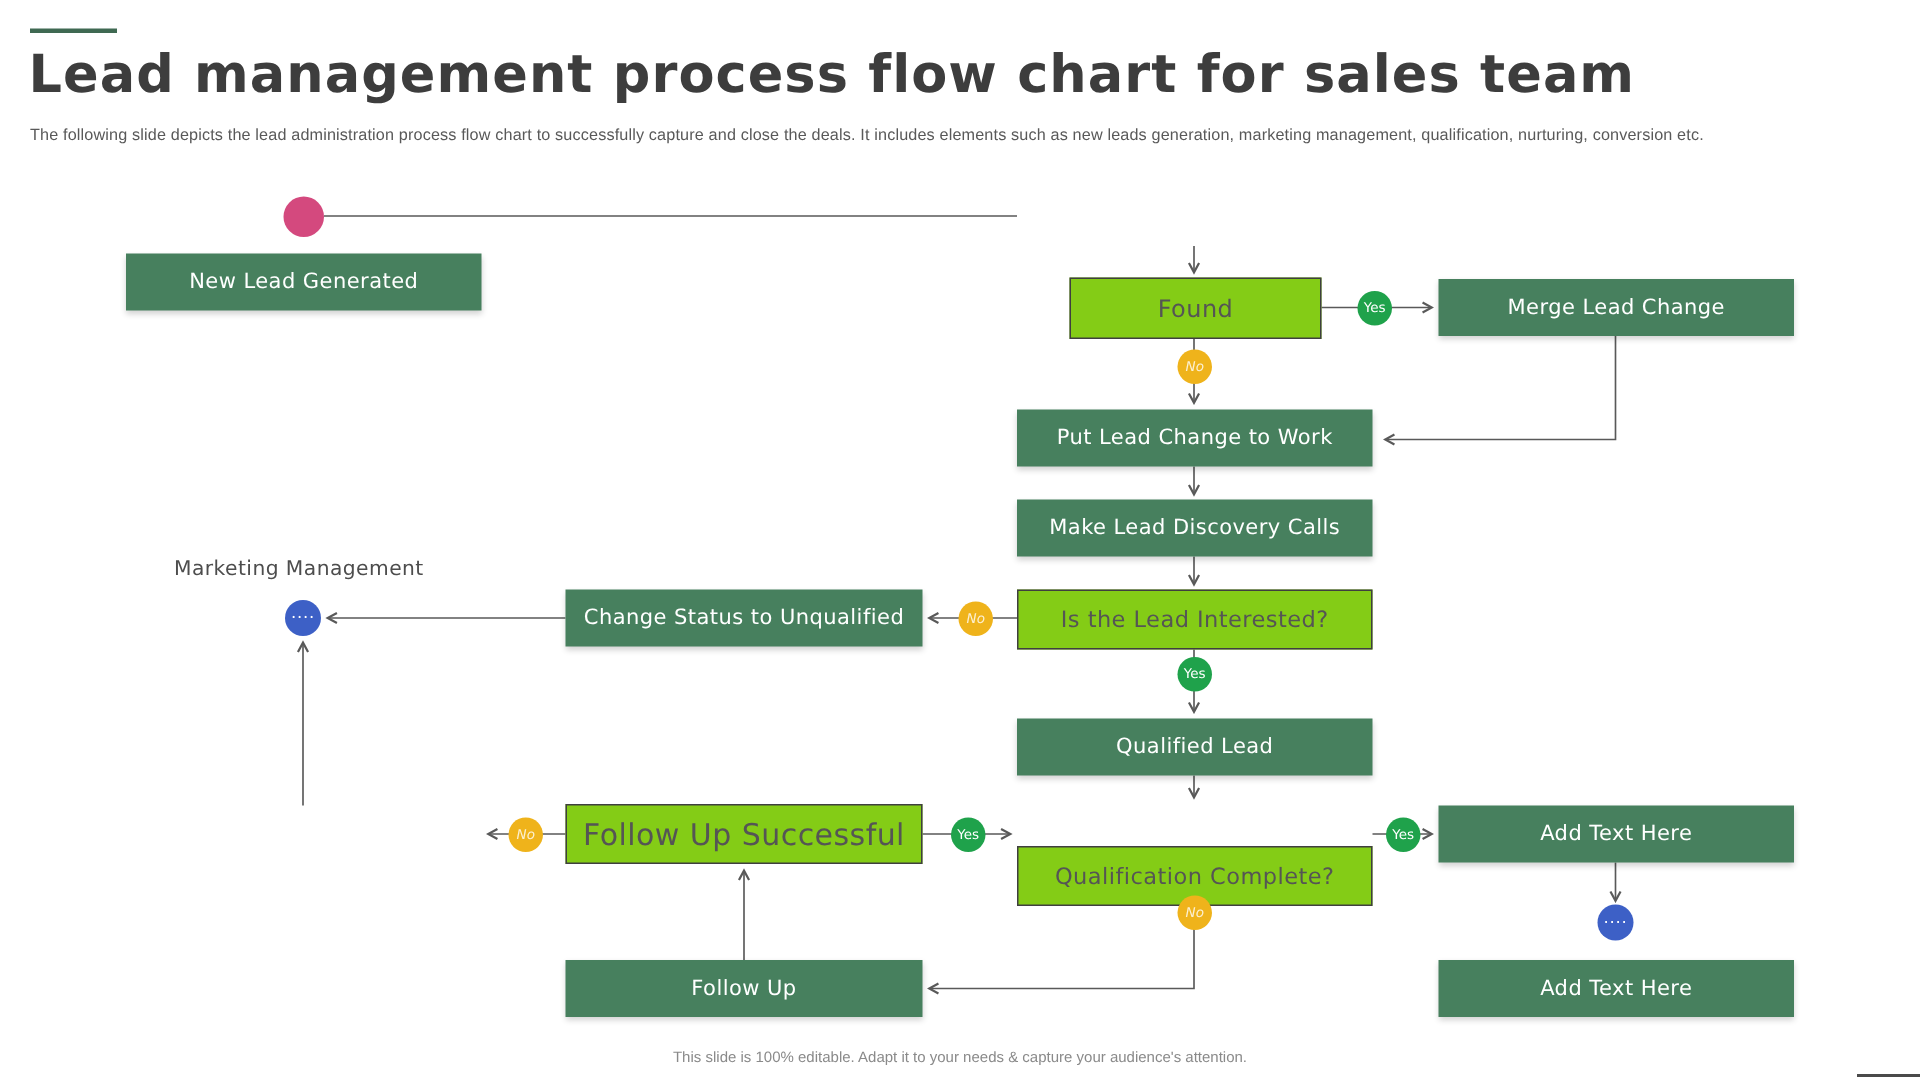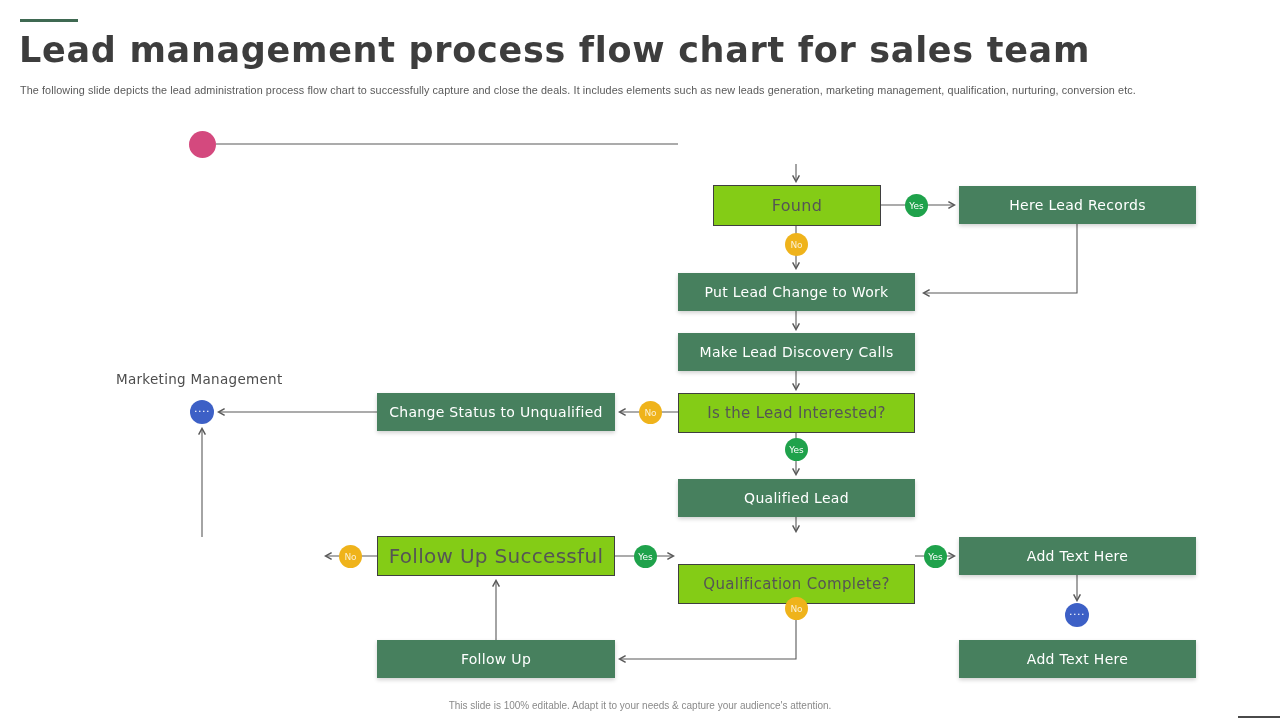--- a/index.html
+++ b/index.html
@@ -7,21 +7,21 @@
   .slide { position:relative; width:1280px; height:720px; background:#fff; font-family:"DejaVu Sans", sans-serif; }
   .accent-line { position:absolute; left:20px; top:19px; width:58px; height:3px; background:var(--accent); }
   .title { position:absolute; left:19px; top:30px; font-size:35px; font-weight:700; color:var(--text-dark); letter-spacing:0.7px; white-space:nowrap; font-family:"DejaVu Sans", sans-serif; }
   .subtitle { position:absolute; left:20px; top:84px; width:1160px; font-size:10.8px; color:var(--text-gray); font-family:"Liberation Sans", sans-serif; letter-spacing:0.1px; }
   svg.wires { position:absolute; left:0; top:0; z-index:1; }
   .node { position:absolute; z-index:2; display:flex; align-items:center; justify-content:center; text-align:center; font-size:14px; letter-spacing:0.3px; }
   .gbox { background:var(--green); color:#fff; box-shadow:0 2px 4px rgba(0,0,0,0.18); }
   .wbox { background:#84cc16; color:#555; border:1.2px solid #3f3f3f; }
   .circle { position:absolute; z-index:3; border-radius:50%; display:flex; align-items:center; justify-content:center; color:#fff; font-size:9px; }
   .yes { background:var(--yes); }
-  .no  { background:var(--no); color:rgba(255,255,255,0.8); }
+  .no  { background:var(--no); color:rgba(255,255,255,0.8);font-style:italic; }
   .dot-blue { background:var(--blue); font-size:11px; letter-spacing:0.5px; }
   .dot-blue span { margin-top:-7px; }
   .dot-pink { background:var(--pink); }
   .floating-label { position:absolute; z-index:2; font-size:13.5px; color:#4d4d4d; letter-spacing:0.3px; }
   .footer { position:absolute; left:0; top:700px; width:100%; text-align:center; font-size:10px; color:var(--footer); font-family:"Liberation Sans", sans-serif; }
   .corner-line { position:absolute; left:1238px; top:716px; width:42px; height:2px; background:#4a4a4a; }
 </style>
 </head>
 <body>
 
@@ -51,22 +51,23 @@
       <path d="M796,517 V531" marker-end="url(#ar)"></path>
       <path d="M915,556 H954" marker-end="url(#ar)"></path>
       <path d="M796,576 V659 H620" marker-end="url(#ar)"></path>
       <path d="M496,640 V581" marker-end="url(#ar)"></path>
       <path d="M377,556 H326" marker-end="url(#ar)"></path>
       <path d="M615,556 H673" marker-end="url(#ar)"></path>
       <path d="M1077,575 V600" marker-end="url(#ar)"></path>
     </g>
   </svg>
 
+  <div class="node gbox" style="left:84px; top:169px; width:237px; height:38px;">New Lead Generated</div>
   <div class="node wbox" style="left:713px; top:185px; width:168px; height:41px; font-size:16px;">Found</div>
-  <div class="node gbox" style="left:959px; top:186px; width:237px; height:38px;">Here Lead Records</div>
+  <div class="node gbox" style="left:959px; top:186px; width:237px; height:38px;">Merge Lead Change</div>
   <div class="node gbox" style="left:678px; top:273px; width:237px; height:38px;">Put Lead Change to Work</div>
   <div class="node gbox" style="left:678px; top:333px; width:237px; height:38px;">Make Lead Discovery Calls</div>
   <div class="node wbox" style="left:678px; top:393px; width:237px; height:40px; font-size:15px;">Is the Lead Interested?</div>
   <div class="node gbox" style="left:377px; top:393px; width:238px; height:38px;">Change Status to Unqualified</div>
   <div class="node gbox" style="left:678px; top:479px; width:237px; height:38px;">Qualified Lead</div>
   <div class="node wbox" style="left:678px; top:536px; width:237px; height:40px; font-size:15px;margin-top:28px;">Qualification Complete?</div>
   <div class="node gbox" style="left:959px; top:537px; width:237px; height:38px;">Add Text Here</div>
   <div class="node wbox" style="left:377px; top:536px; width:238px; height:40px; font-size:20px;">Follow Up Successful</div>
   <div class="node gbox" style="left:377px; top:640px; width:238px; height:38px;">Follow Up</div>
   <div class="node gbox" style="left:959px; top:640px; width:237px; height:38px;">Add Text Here</div>

